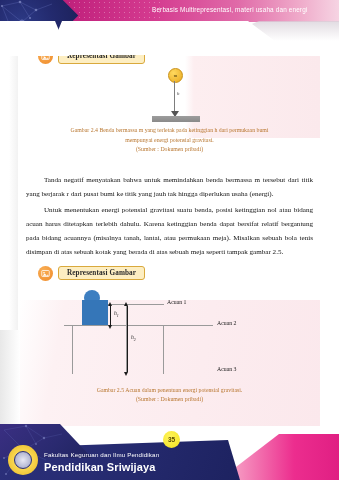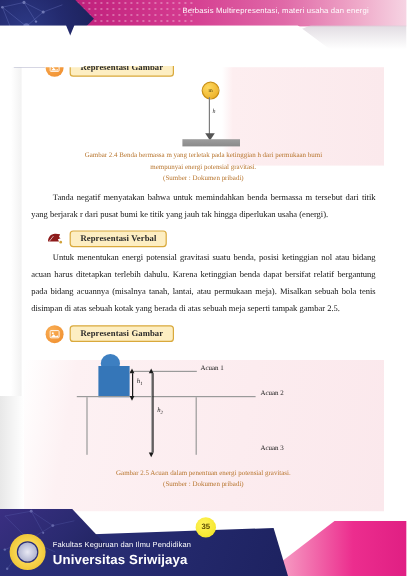--- a/index.html
+++ b/index.html
@@ -234,34 +234,24 @@
       <div class="arrow24"></div>
       <div class="ground24"></div>
     </div>
 
     <div class="cap">
       <div>Gambar 2.4 Benda bermassa m yang terletak pada ketinggian h dari permukaan bumi</div>
       <div>mempunyai energi potensial gravitasi.</div>
       <div class="src">(Sumber : Dokumen pribadi)</div>
     </div>
 
-    <p class="body" style="margin-top:4px;">
+    <p class="body" style="margin-top:19px;">
       <span class="ind"></span><span>Tanda negatif menyatakan bahwa untuk memindahkan benda bermassa m tersebut dari titik yang berjarak r dari pusat bumi ke titik yang jauh tak hingga diperlukan usaha (energi).</span>
     </p>
 
-    <div class="badge-row" style="margin-top:5px;">
-      <div class="badge-ico dark">
-        <svg width="13" height="11" viewBox="0 0 14 12">
-          <path d="M1 9 C1 5, 4 1.5, 8 2 L12 2.5 L11 5 L12.5 6 L10 7 L11 9 Z" fill="#8d1b1b"></path>
-          <path d="M2 9 L6 4" stroke="#ffffff" stroke-width="0.6" fill="none"></path>
-          <circle cx="12.6" cy="9.6" r="1.2" fill="#d0a23a"></circle>
-        </svg>
-      </div>
-      <div class="badge-lbl">Representasi Verbal</div>
-    </div>
 
     <p class="body" style="margin-top:3px;">
       <span class="ind"></span><span>Untuk menentukan energi potensial gravitasi suatu benda, posisi ketinggian nol atau bidang acuan harus ditetapkan terlebih dahulu. Karena ketinggian benda dapat bersifat relatif bergantung pada bidang acuannya (misalnya tanah, lantai, atau permukaan meja). Misalkan sebuah bola tenis disimpan di atas sebuah kotak yang berada di atas sebuah meja seperti tampak gambar 2.5.</span>
     </p>
 
     <div class="badge-row" style="margin-top:6px;">
       <div class="badge-ico orange">
         <svg width="9" height="9" viewBox="0 0 12 12">
           <rect x="1" y="2" width="10" height="8" rx="1" fill="none" stroke="#ffffff" stroke-width="1"></rect>
           <circle cx="4" cy="5" r="1.1" fill="#ffffff"></circle>
@@ -319,16 +309,16 @@
           <circle cx="4" cy="34" r="1"></circle>
         <circle cx="36" cy="20" r="0.9"></circle>
           <circle cx="6" cy="50" r="1"></circle>
       </g>
     </svg>
     <div class="pagenum">35</div>
     <div class="logo">
       <div class="inner"></div>
     </div>
     <div class="ft-txt1">Fakultas Keguruan dan Ilmu Pendidikan</div>
-    <div class="ft-txt2">Universitas Sriwijaya</div>
+    <div class="ft-txt2">Pendidikan Sriwijaya</div>
   </div>
 
 </div>
 
 </body></html>

